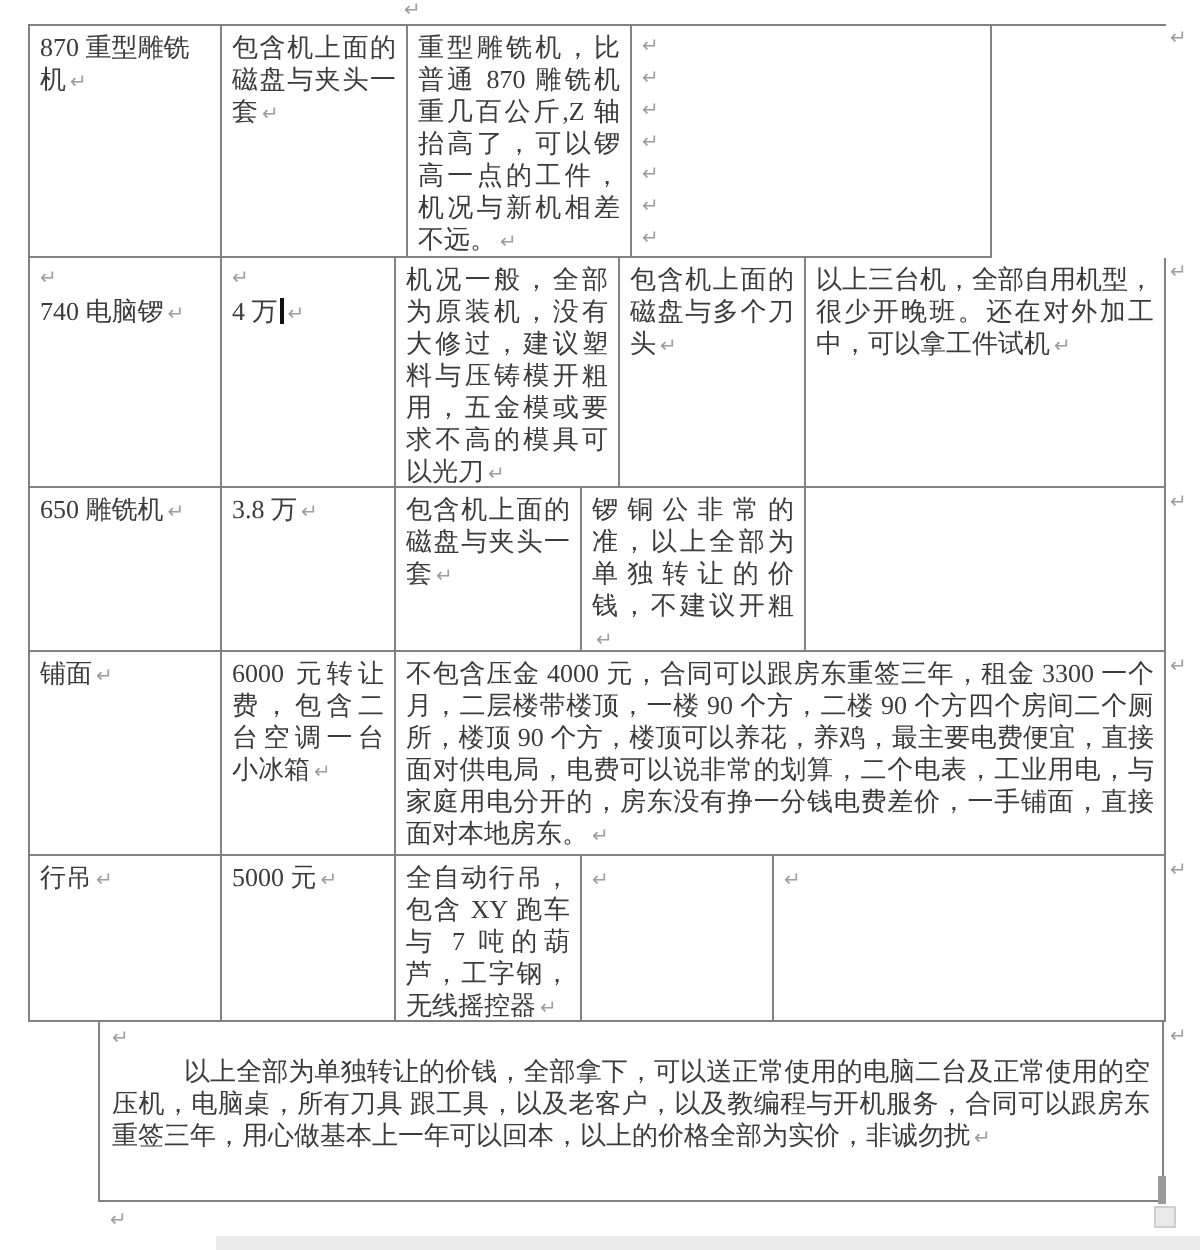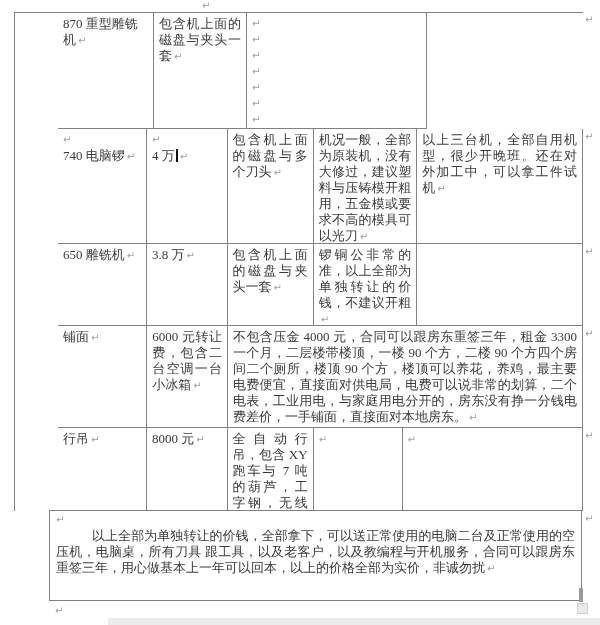--- a/index.html
+++ b/index.html
@@ -5,21 +5,21 @@
   html,body{margin:0;padding:0;}
   .page{
     position:relative; width:600px; height:625px; background:#ffffff;
     font-family:"Liberation Serif","DejaVu Serif",serif;
     color:#3b3b3b; overflow:hidden;
   }
   .doc-table{
     position:absolute; left:14px; top:12px; width:568px;
     border-top:1px solid #828282; border-left:1px solid #828282;
   }
-  .tr{display:flex;margin-left:43px;}
+  .tr{display:flex;}
   .td{
     box-sizing:border-box;
     border-right:1px solid #828282; border-bottom:1px solid #828282;
     padding:3px 5px; font-size:13px; line-height:16px; overflow:hidden;
   }
   .just{text-align:justify;}
   .w1{width:96px}.w2{width:87px}.w3{width:93px}.w4{width:112px}.w5{width:180px}
   .w4b{width:96px}.w5b{width:196px}.wmerge{width:385px}
   .r1{height:116px}.r2{height:115px}.r3{height:82px}.r4{height:102px}.r5{height:83px}
   .mark{
@@ -58,56 +58,57 @@
 
 <div class="page">
 
   <span class="mark abs" style="left:202px;top:1px;">↵</span>
 
   <div class="doc-table">
 
     <div class="tr r1">
       <div class="td w1"><span>870 重型雕铣机</span><span class="mark inline">↵</span></div>
       <div class="td w3 just"><span>包含机上面的磁盘与夹头一套</span><span class="mark inline">↵</span></div>
+      <div class="td w4 just"><span>重型雕铣机，比普通 870 雕铣机重几百公斤,Z 轴抬高了，可以锣高一点的工件，机况与新机相差不远。</span><span class="mark inline">↵</span></div>
       <div class="td w5 mark-stack">
         <span class="mark">↵</span>
         <span class="mark">↵</span>
         <span class="mark">↵</span>
         <span class="mark">↵</span>
         <span class="mark">↵</span>
         <span class="mark">↵</span>
         <span class="mark">↵</span>
       </div>
     </div>
 
     <div class="tr r2">
       <div class="td w1"><span class="mark block">↵</span><span>740 电脑锣</span><span class="mark inline">↵</span></div>
       <div class="td w2"><span class="mark block">↵</span><span>4 万</span><span class="caret"></span><span class="mark inline">↵</span></div>
+      <div class="td w4 just"><span>机况一般，全部为原装机，没有大修过，建议塑料与压铸模开粗用，五金模或要求不高的模具可以光刀</span><span class="mark inline">↵</span></div>
       <div class="td w3 just"><span>包含机上面的磁盘与多个刀头</span><span class="mark inline">↵</span></div>
-      <div class="td w4 just"><span>机况一般，全部为原装机，没有大修过，建议塑料与压铸模开粗用，五金模或要求不高的模具可以光刀</span><span class="mark inline">↵</span></div>
       <div class="td w5 just"><span>以上三台机，全部自用机型，很少开晚班。还在对外加工中，可以拿工件试机</span><span class="mark inline">↵</span></div>
     </div>
 
     <div class="tr r3">
       <div class="td w1"><span>650 雕铣机</span><span class="mark inline">↵</span></div>
       <div class="td w2"><span>3.8 万</span><span class="mark inline">↵</span></div>
       <div class="td w3 just"><span>包含机上面的磁盘与夹头一套</span><span class="mark inline">↵</span></div>
       <div class="td w4 just"><span>锣铜公非常的准，以上全部为单独转让的价钱，不建议开粗</span><span class="mark inline">↵</span></div>
       <div class="td w5"></div>
     </div>
 
     <div class="tr r4">
       <div class="td w1"><span>铺面</span><span class="mark inline">↵</span></div>
       <div class="td w2 just"><span>6000 元转让费，包含二台空调一台小冰箱</span><span class="mark inline">↵</span></div>
       <div class="td wmerge just"><span>不包含压金 4000 元，合同可以跟房东重签三年，租金 3300 一个月，二层楼带楼顶，一楼 90 个方，二楼 90 个方四个房间二个厕所，楼顶 90 个方，楼顶可以养花，养鸡，最主要电费便宜，直接面对供电局，电费可以说非常的划算，二个电表，工业用电，与家庭用电分开的，房东没有挣一分钱电费差价，一手铺面，直接面对本地房东。</span><span class="mark inline">↵</span></div>
     </div>
 
     <div class="tr r5">
       <div class="td w1"><span>行吊</span><span class="mark inline">↵</span></div>
-      <div class="td w2"><span>8000 元</span><span class="mark inline">↵</span></div>
+      <div class="td w2"><span>5000 元</span><span class="mark inline">↵</span></div>
       <div class="td w3 just"><span>全自动行吊，包含 XY 跑车与 7 吨的葫芦，工字钢，无线摇控器</span><span class="mark inline">↵</span></div>
       <div class="td w4b"><span class="mark">↵</span></div>
       <div class="td w5b"><span class="mark">↵</span></div>
     </div>
   </div>
 
   <div class="footer-box">
     <span class="mark block">↵</span>
     <p class="footer-text"><span>以上全部为单独转让的价钱，全部拿下，可以送正常使用的电脑二台及正常使用的空压机，电脑桌，所有刀具 跟工具，以及老客户，以及教编程与开机服务，合同可以跟房东重签三年，用心做基本上一年可以回本，以上的价格全部为实价，非诚勿扰</span><span class="mark inline">↵</span></p>
   </div>

